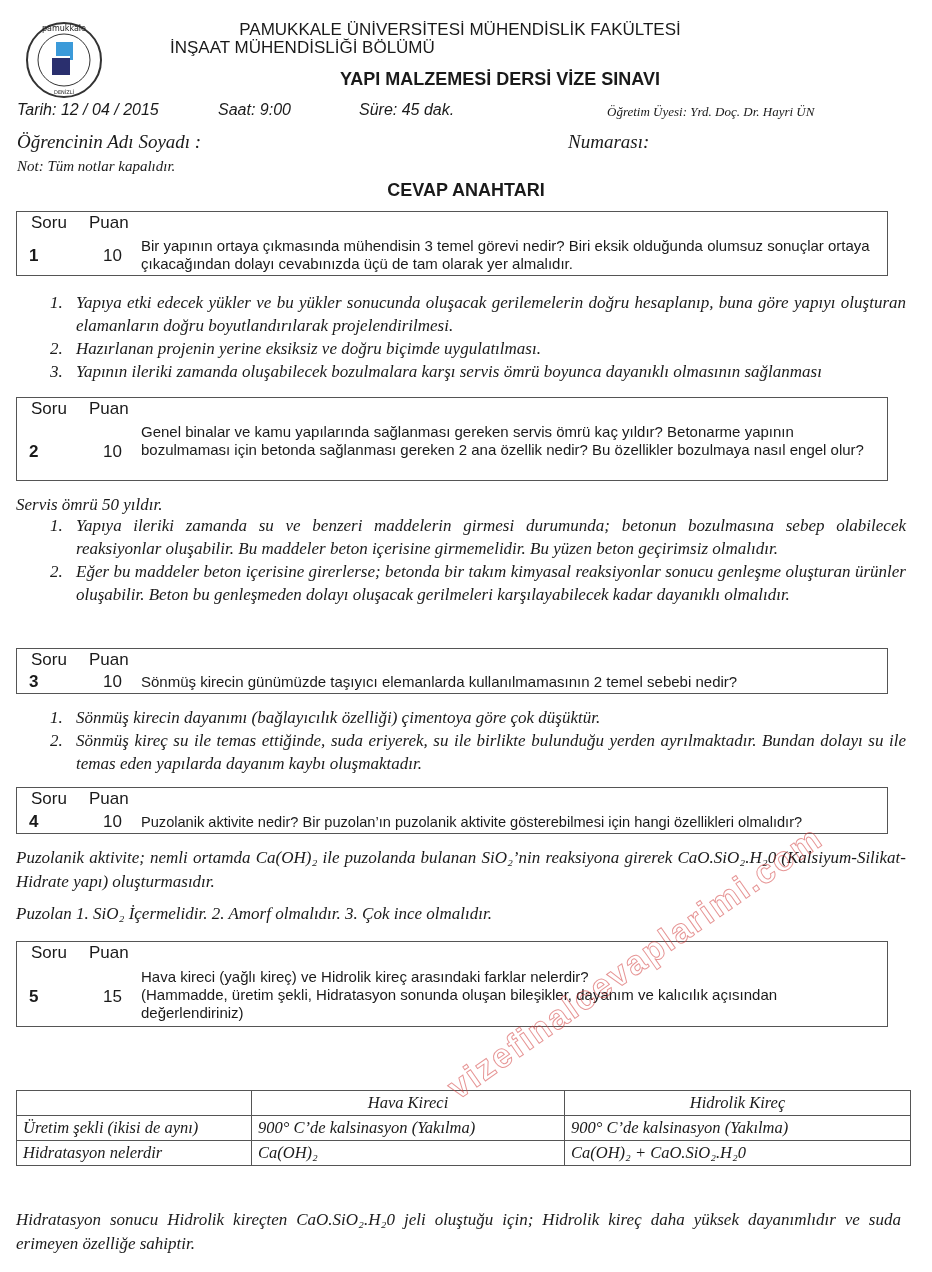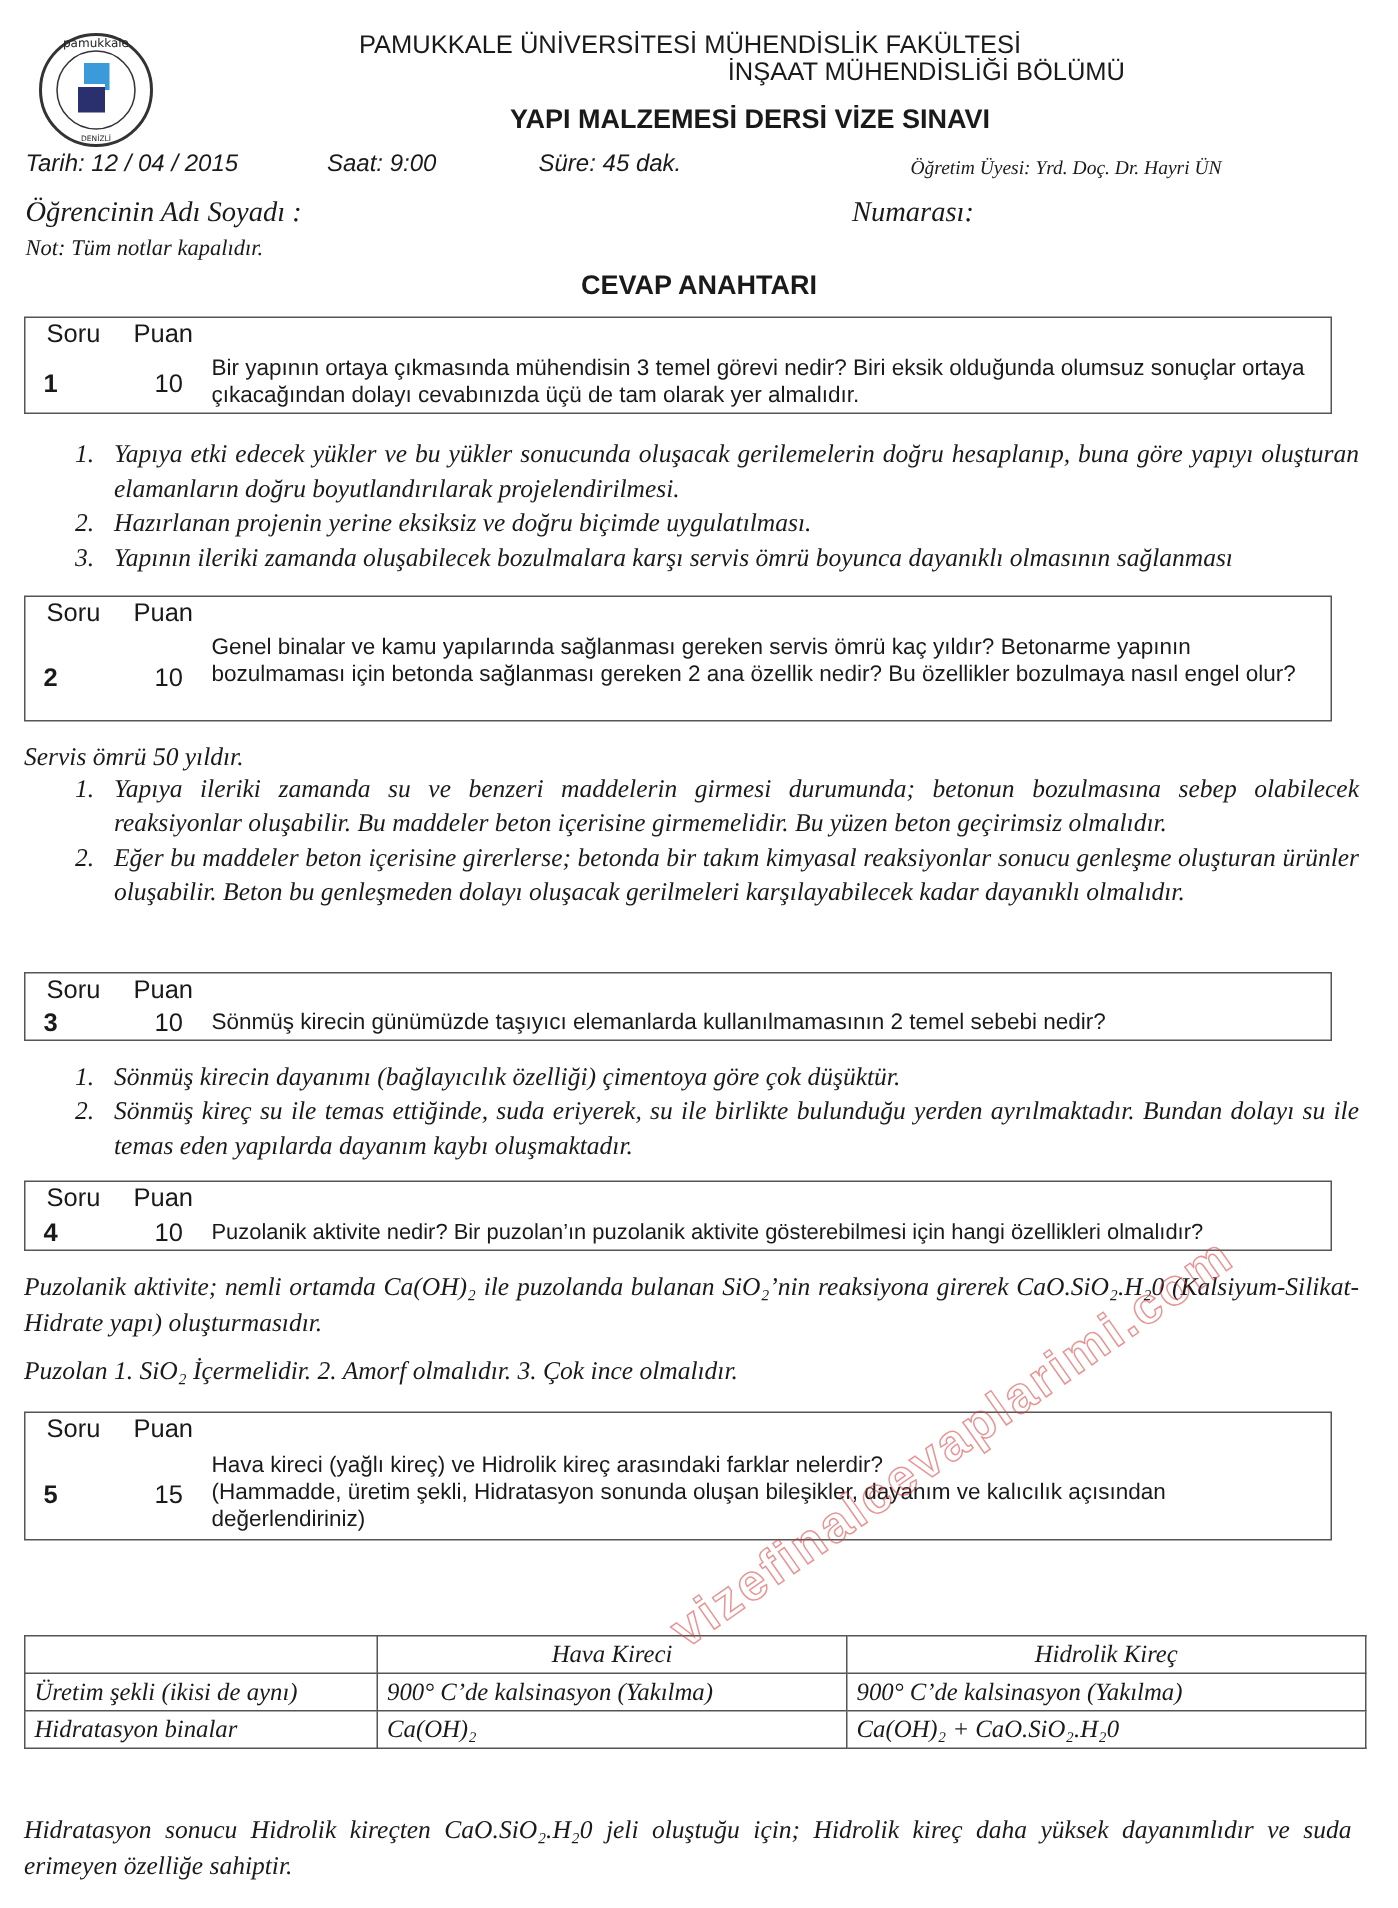--- a/index.html
+++ b/index.html
@@ -8,21 +8,21 @@
     color: #1a1a1a;
   }
   .sans { font-family: "Liberation Sans", "DejaVu Sans", sans-serif; }
   .serif { font-family: "Liberation Serif", "DejaVu Serif", serif; font-style: italic; }
 
   
   .logo {
     position: absolute; left: 24px; top: 20px; width: 80px; height: 80px;
   }
   .hdr-line1 { position: absolute; left: 170px; top: 20px; width: 580px; text-align: center; font-size: 17px; }
-  .hdr-line2 { position: absolute; left: 170px; top: 38px; width: 580px; text-align: right; font-size: 17px; }
+  .hdr-line2 { position: absolute; left: 170px; top: 38px; width: 580px; text-align: left; font-size: 17px; }
   .hdr-title { position: absolute; left: 170px; top: 69px; width: 660px; text-align: center; font-size: 18px; font-weight: bold; }
 
   .meta-row { position: absolute; top: 101px; font-size: 16px; font-style: italic; }
   .meta-date { left: 17px; }
   .meta-time { left: 218px; text-align: center; }
   .meta-dur { left: 359px; }
   .meta-teacher { left: 607px; top: 104px; font-size: 13px; }
 
   .student-name { position: absolute; left: 17px; top: 131px; font-size: 19px; }
   .student-no { position: absolute; left: 568px; top: 131px; font-size: 19px; text-align: center; }
@@ -169,21 +169,21 @@
       <th>Hidrolik Kireç</th>
     </tr>
   </thead>
   <tbody>
     <tr>
       <td>Üretim şekli (ikisi de aynı)</td>
       <td>900° C’de kalsinasyon (Yakılma)</td>
       <td>900° C’de kalsinasyon (Yakılma)</td>
     </tr>
     <tr>
-      <td>Hidratasyon binalar</td>
+      <td>Hidratasyon nelerdir</td>
       <td>Ca(OH)₂</td>
       <td>Ca(OH)₂ + CaO.SiO₂.H₂0</td>
     </tr>
   </tbody>
 </table>
 
 <div class="plain serif" style="left:16px;top:1208px;width:885px;">Hidratasyon sonucu Hidrolik kireçten CaO.SiO₂.H₂0  jeli oluştuğu için; Hidrolik kireç daha yüksek dayanımlıdır ve suda erimeyen özelliğe sahiptir.</div>
 
 <div class="watermark sans">vizefinalcevaplarimi.com</div>
 

